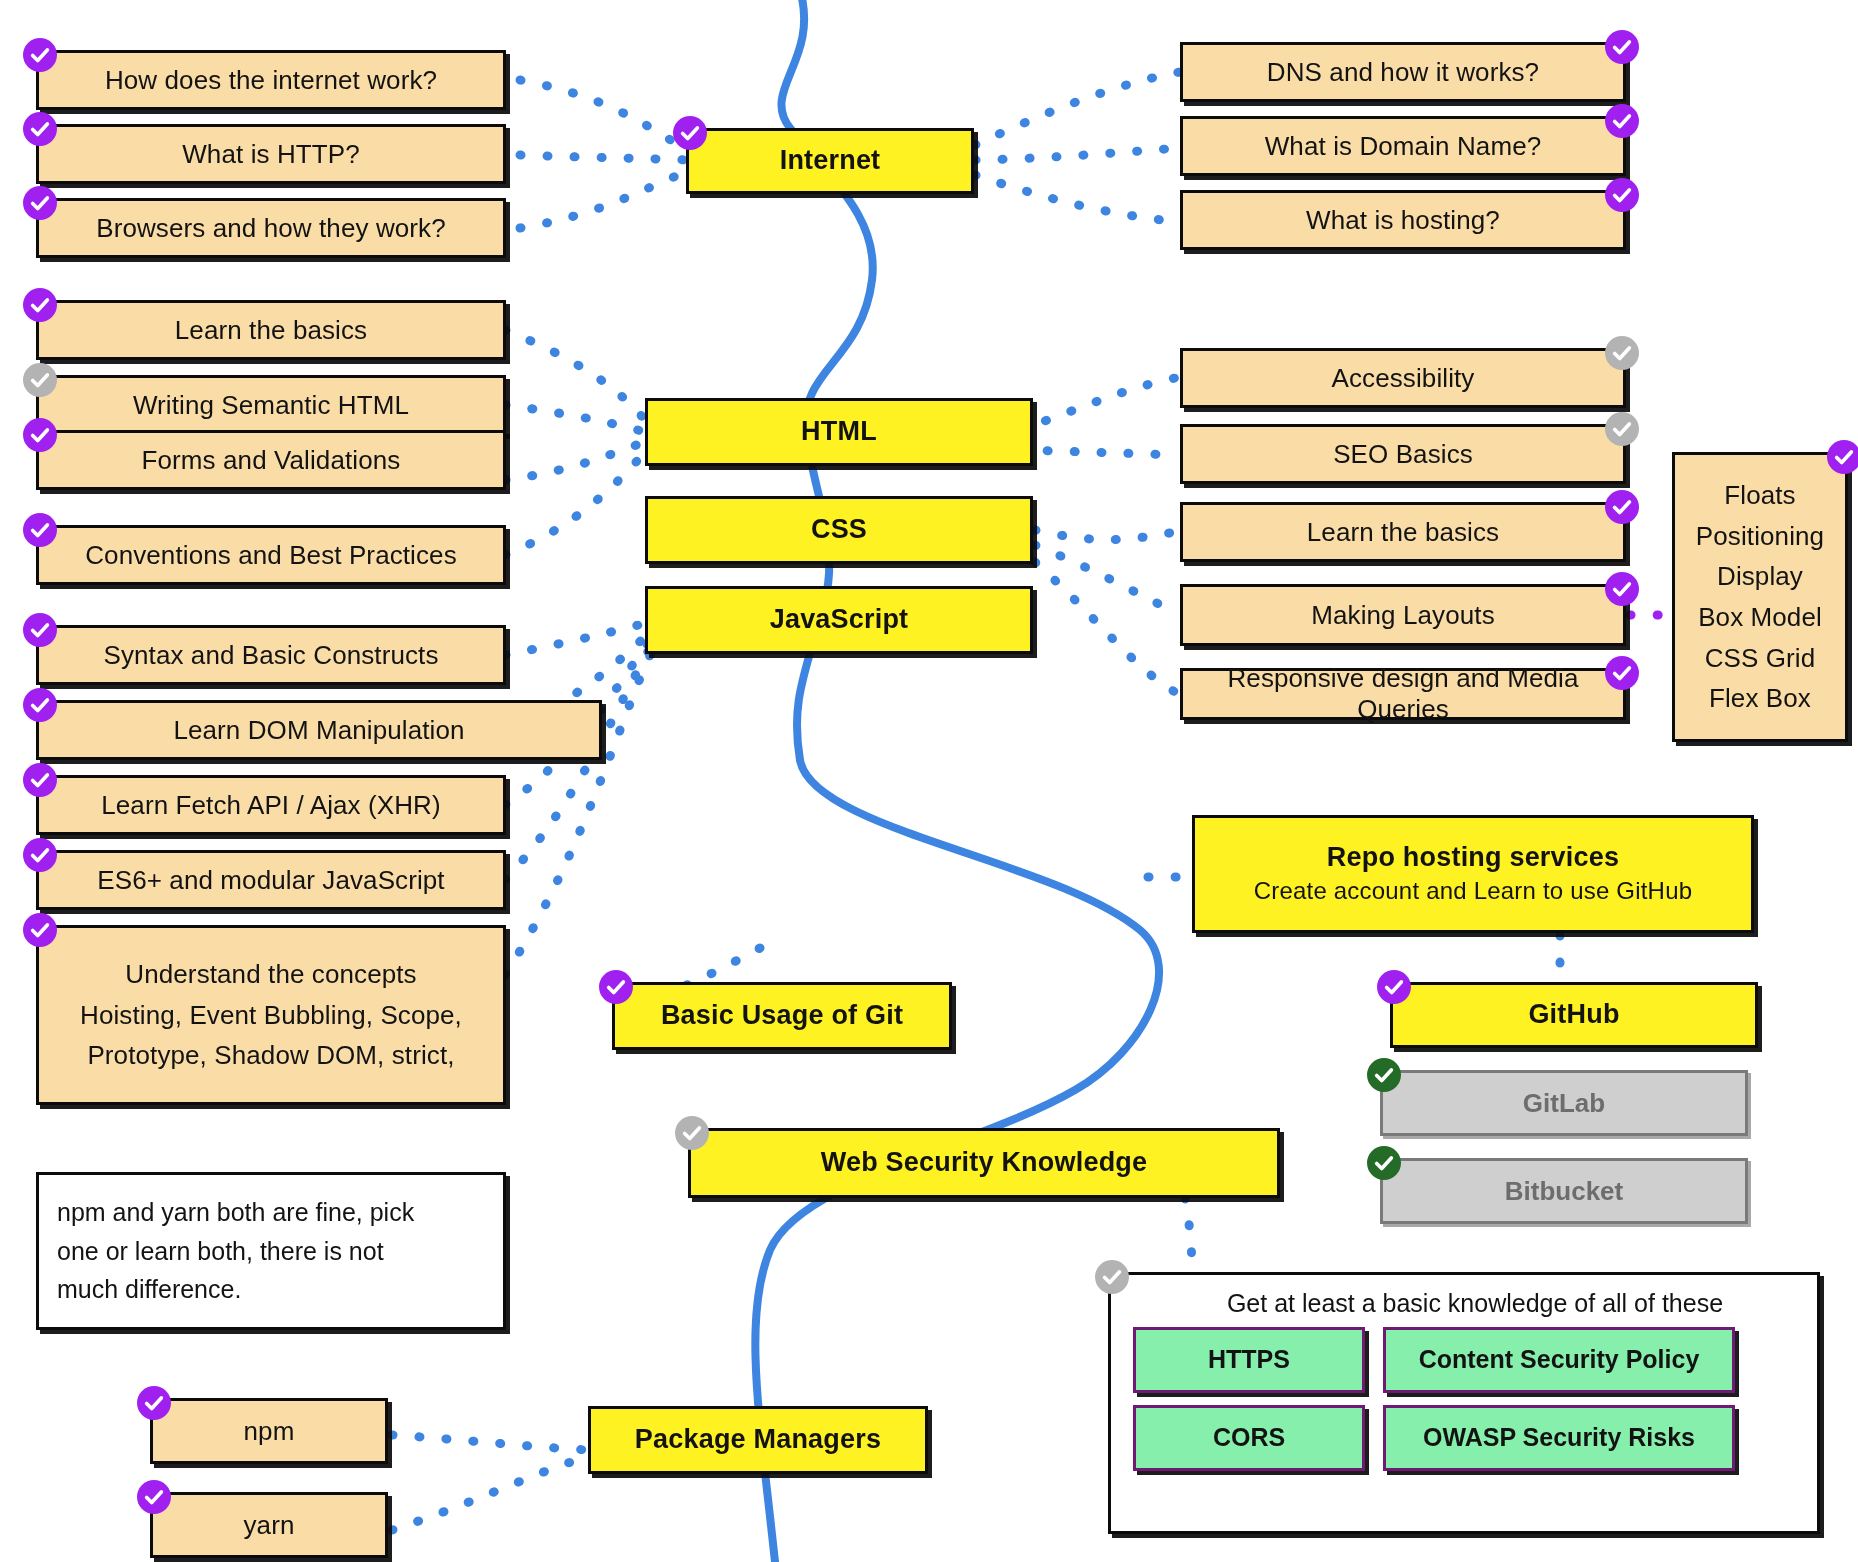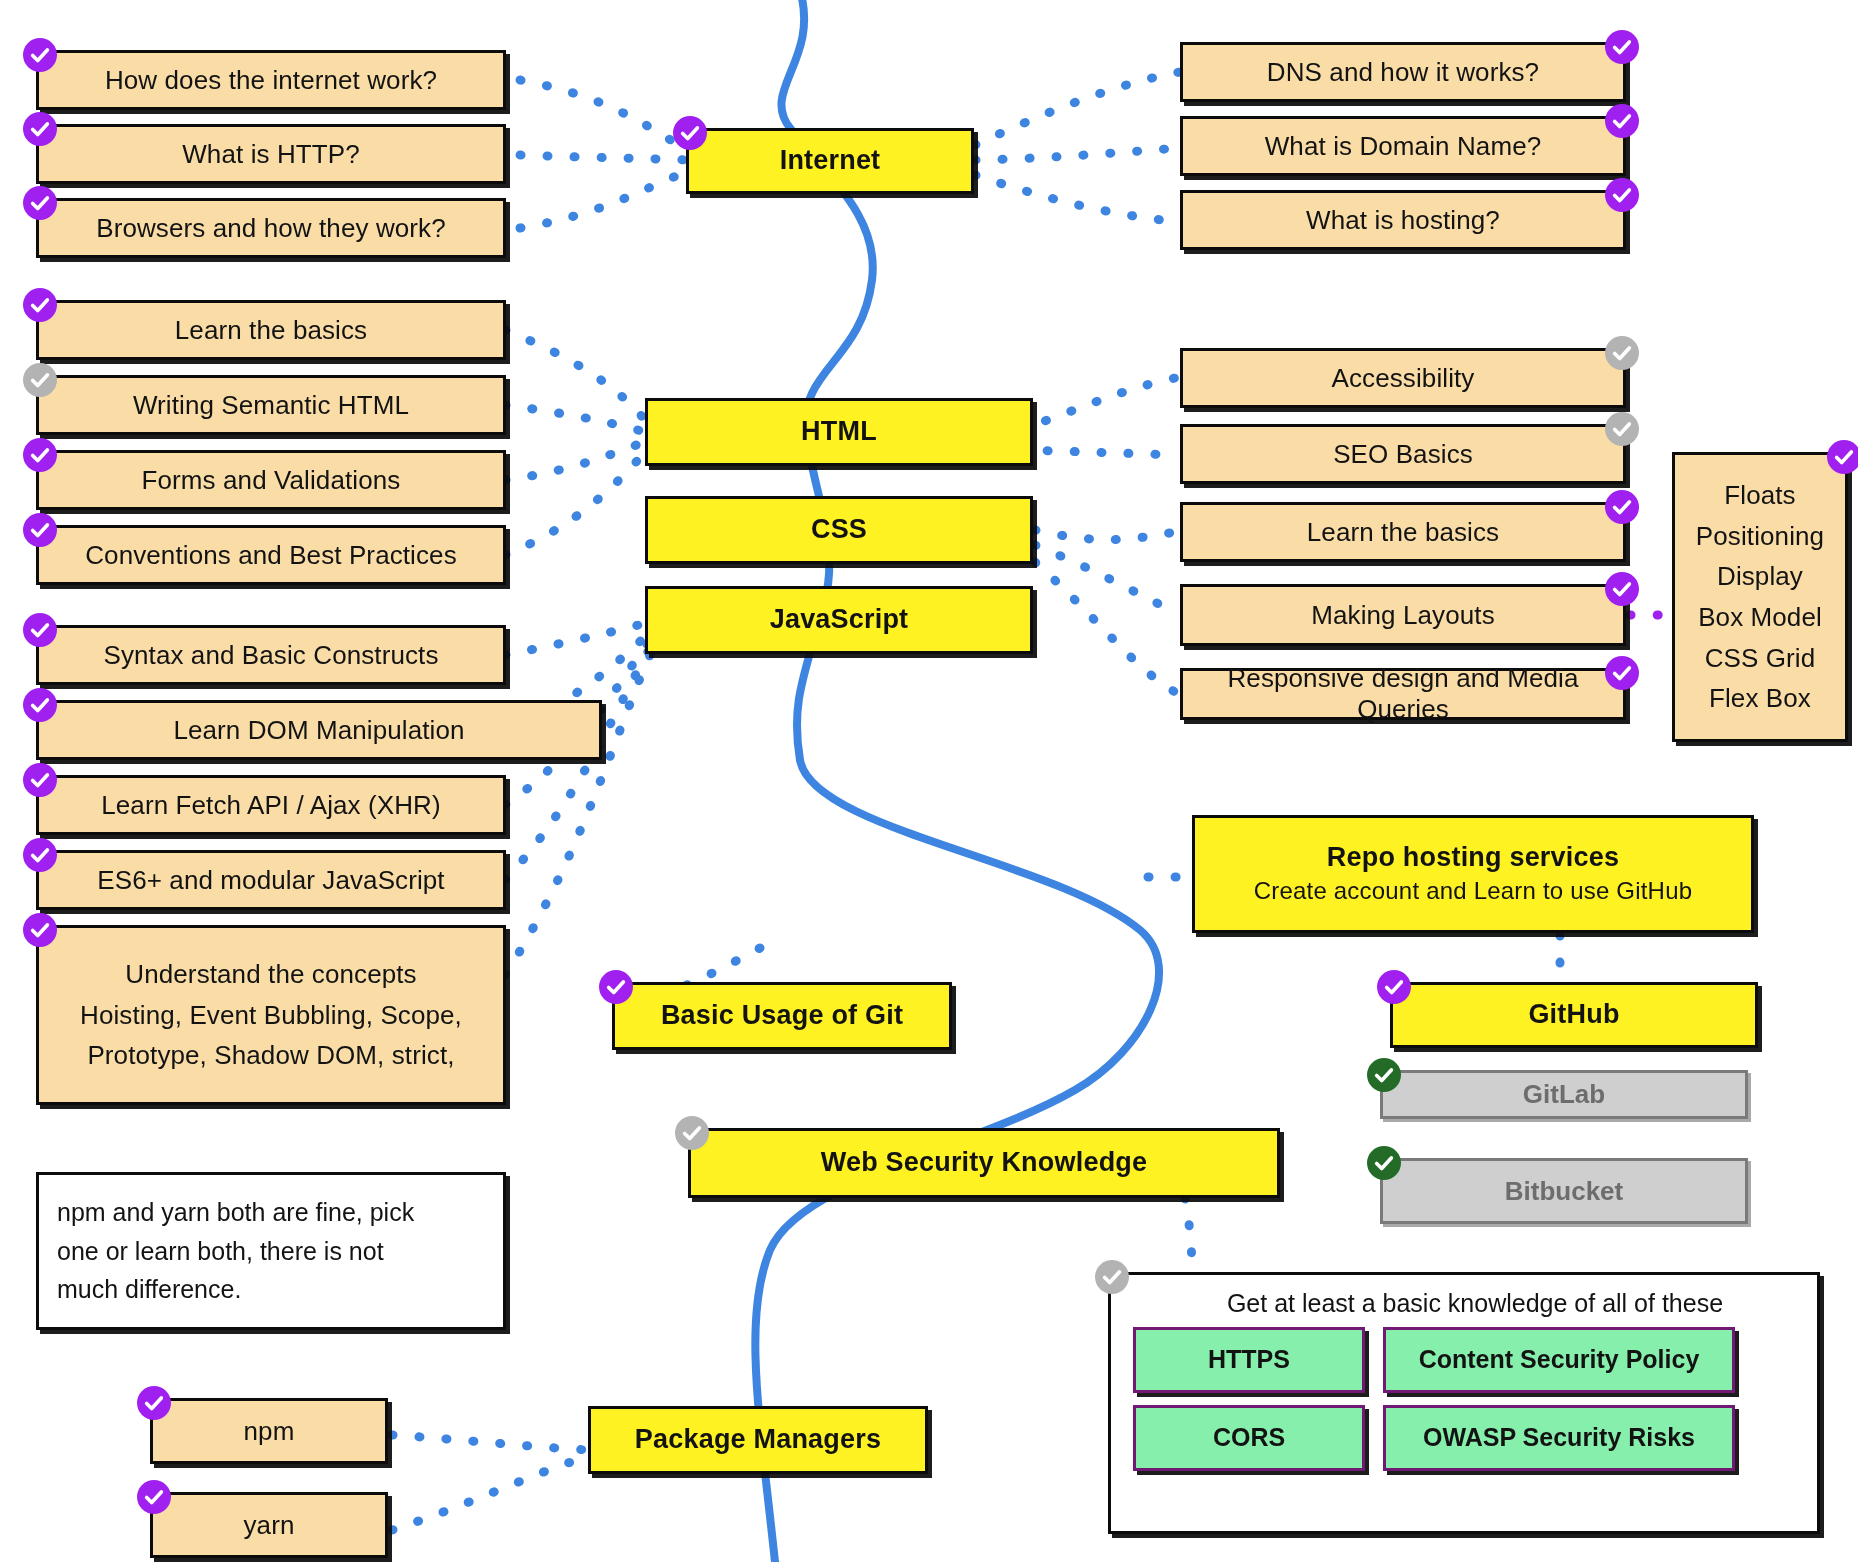--- a/index.html
+++ b/index.html
@@ -259,21 +259,21 @@
     <span>Learn the basics</span>
   </div>
   <div class="node topic" style="left:36px; top:375px; width:470px; height:60px;">
     <span class="badge undone tl">
         <svg viewBox="0 0 24 24">
           <path d="M4 12.5 L9.5 18 L20 6.5" fill="none" stroke="#fff" stroke-width="4" stroke-linecap="round" stroke-linejoin="round"></path>
         </svg>
       </span>
     <span>Writing Semantic HTML</span>
   </div>
-  <div class="node topic" style="left:36px; top:450px; width:470px; height:60px;">
+  <div class="node topic" style="left:36px; top:430px; width:470px; height:60px;">
     <span class="badge done tl">
         <svg viewBox="0 0 24 24">
           <path d="M4 12.5 L9.5 18 L20 6.5" fill="none" stroke="#fff" stroke-width="4" stroke-linecap="round" stroke-linejoin="round"></path>
         </svg>
       </span>
     <span>Forms and Validations</span>
   </div>
   <div class="node topic" style="left:36px; top:525px; width:470px; height:60px;">
     <span class="badge done tl">
         <svg viewBox="0 0 24 24">
@@ -399,21 +399,21 @@
   </div>
 
   <div class="node primary" style="left:1390px; top:982px; width:368px; height:66px;">
     <span class="badge done tl">
         <svg viewBox="0 0 24 24">
           <path d="M4 12.5 L9.5 18 L20 6.5" fill="none" stroke="#fff" stroke-width="4" stroke-linecap="round" stroke-linejoin="round"></path>
         </svg>
       </span>
     <span class="ttl">GitHub</span>
   </div>
-  <div class="node muted" style="left:1380px; top:1070px; width:368px; height:49px;">
+  <div class="node muted" style="left:1380px; top:1070px; width:368px; height:66px;">
     <span class="badge alt tl">
         <svg viewBox="0 0 24 24">
           <path d="M4 12.5 L9.5 18 L20 6.5" fill="none" stroke="#fff" stroke-width="4" stroke-linecap="round" stroke-linejoin="round"></path>
         </svg>
       </span>
     <span class="ttl">GitLab</span>
   </div>
   <div class="node muted" style="left:1380px; top:1158px; width:368px; height:66px;">
     <span class="badge alt tl">
         <svg viewBox="0 0 24 24">

